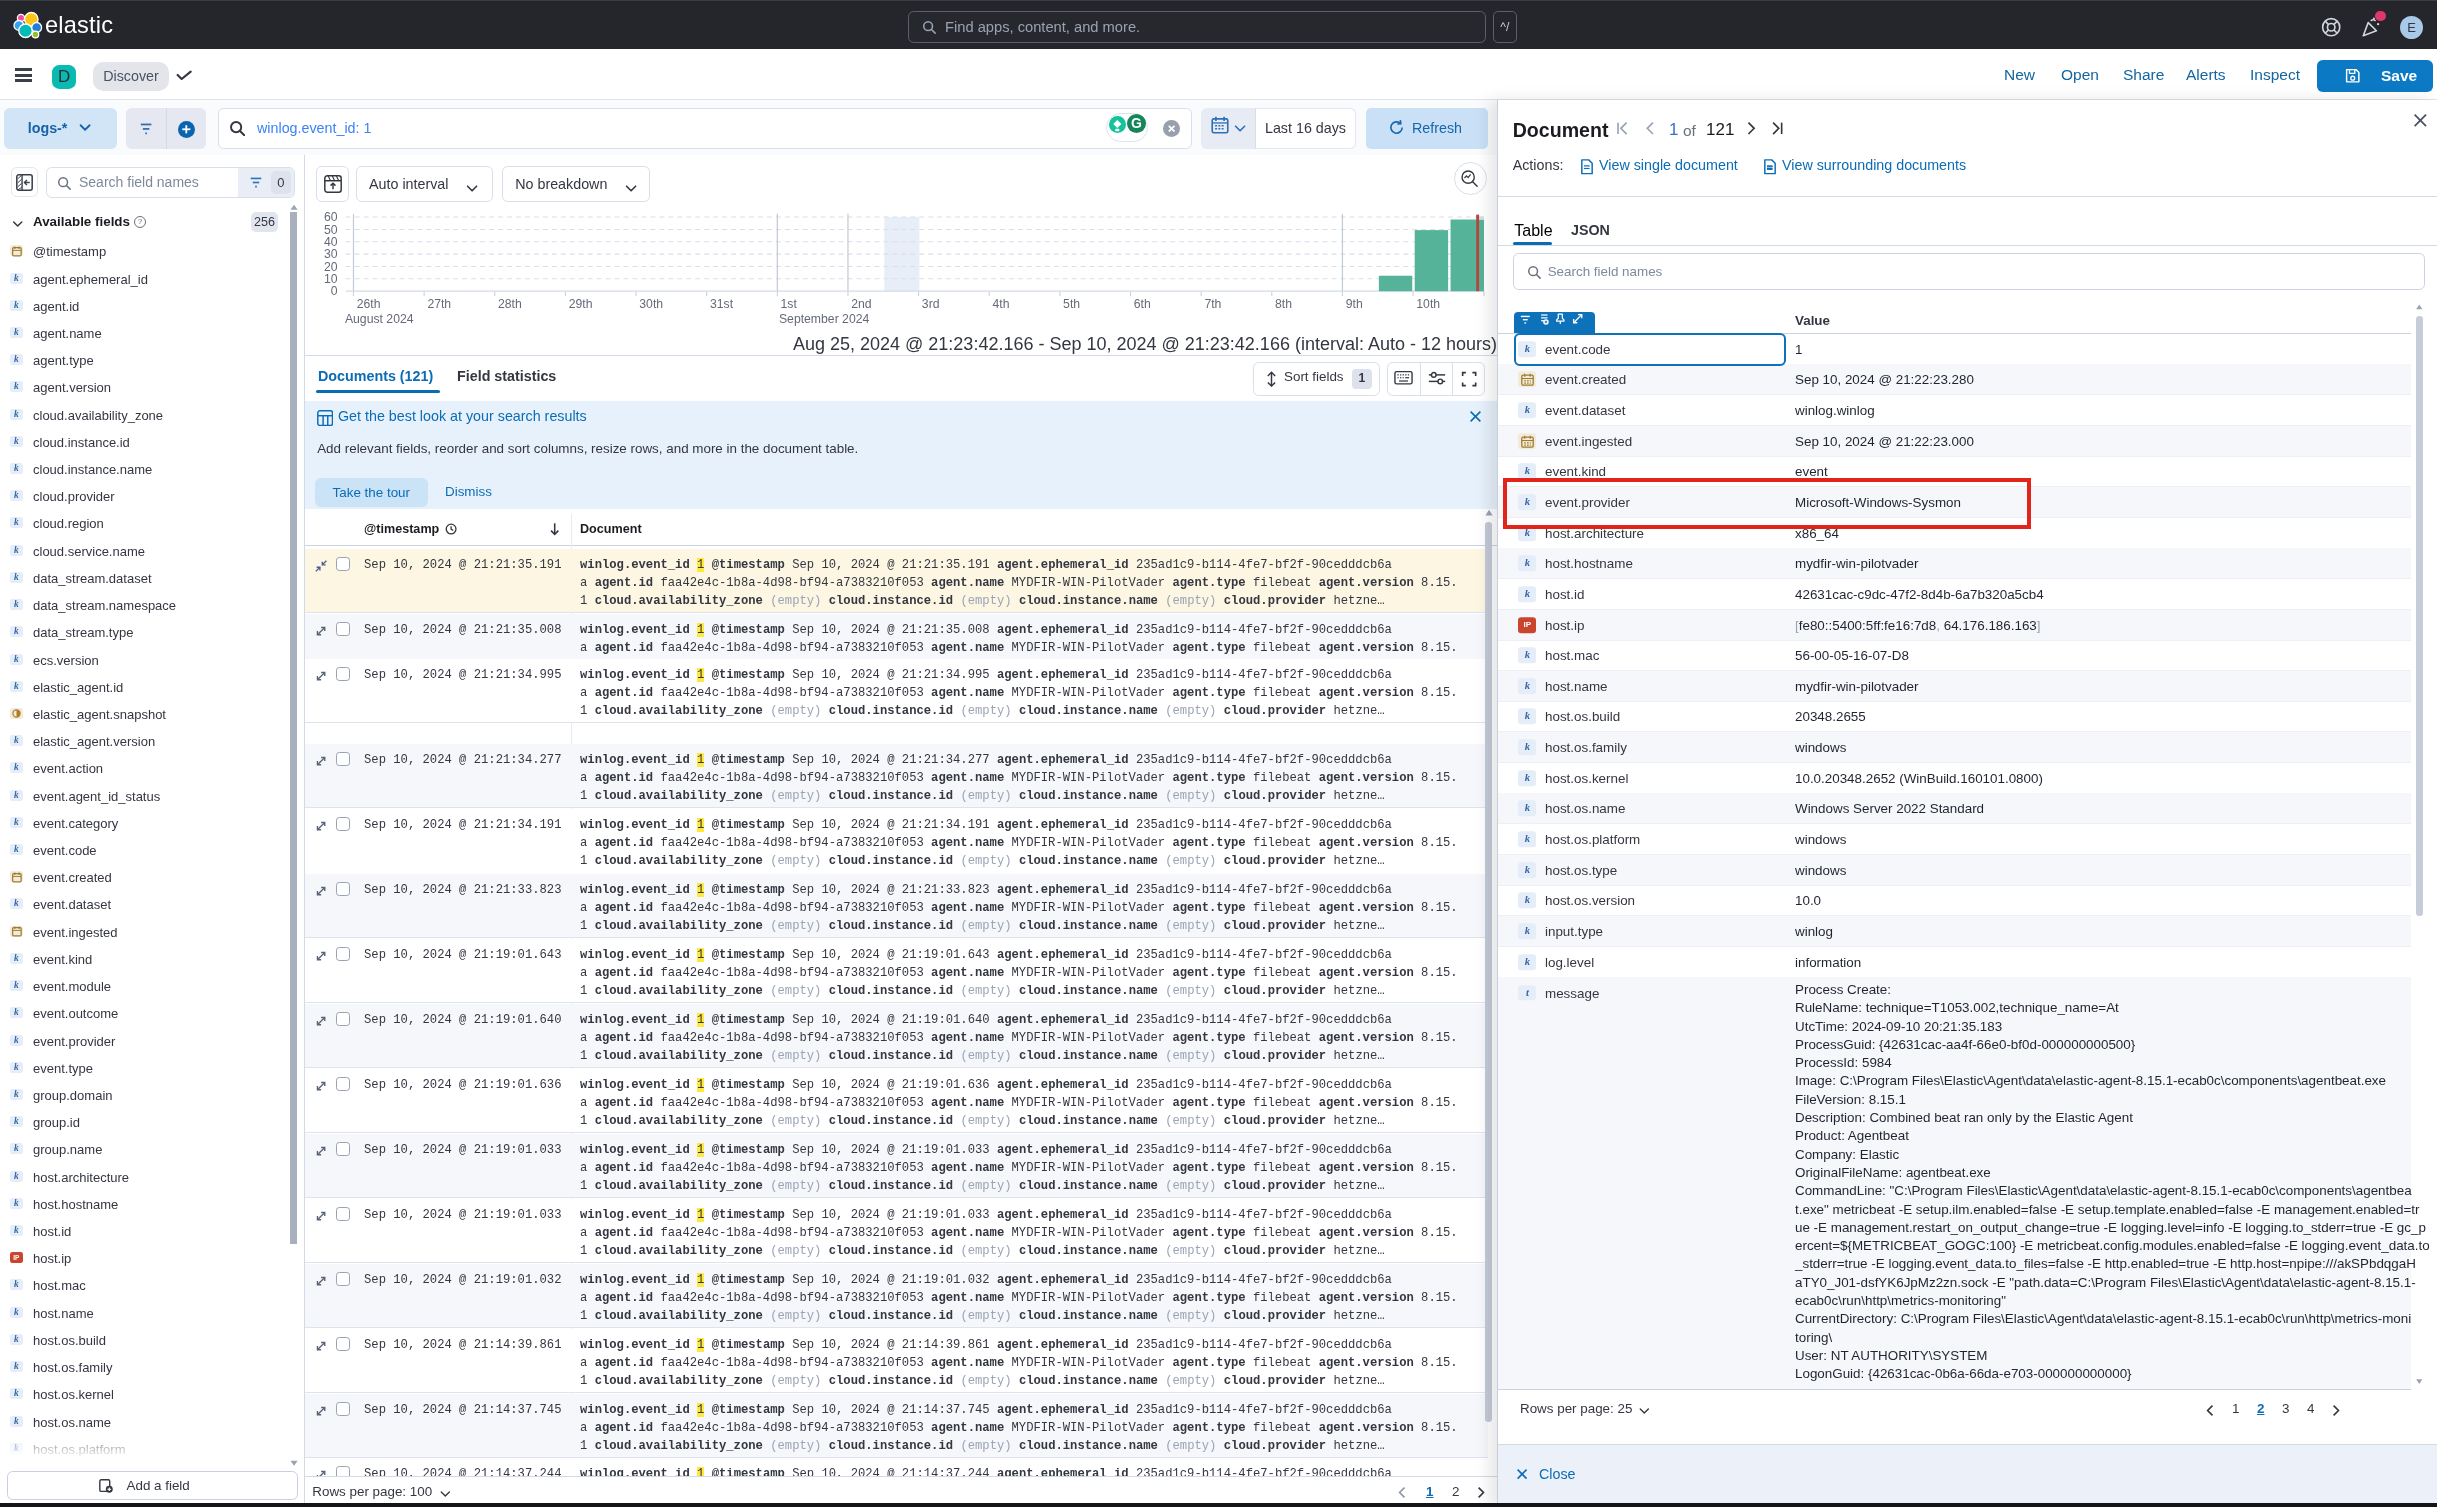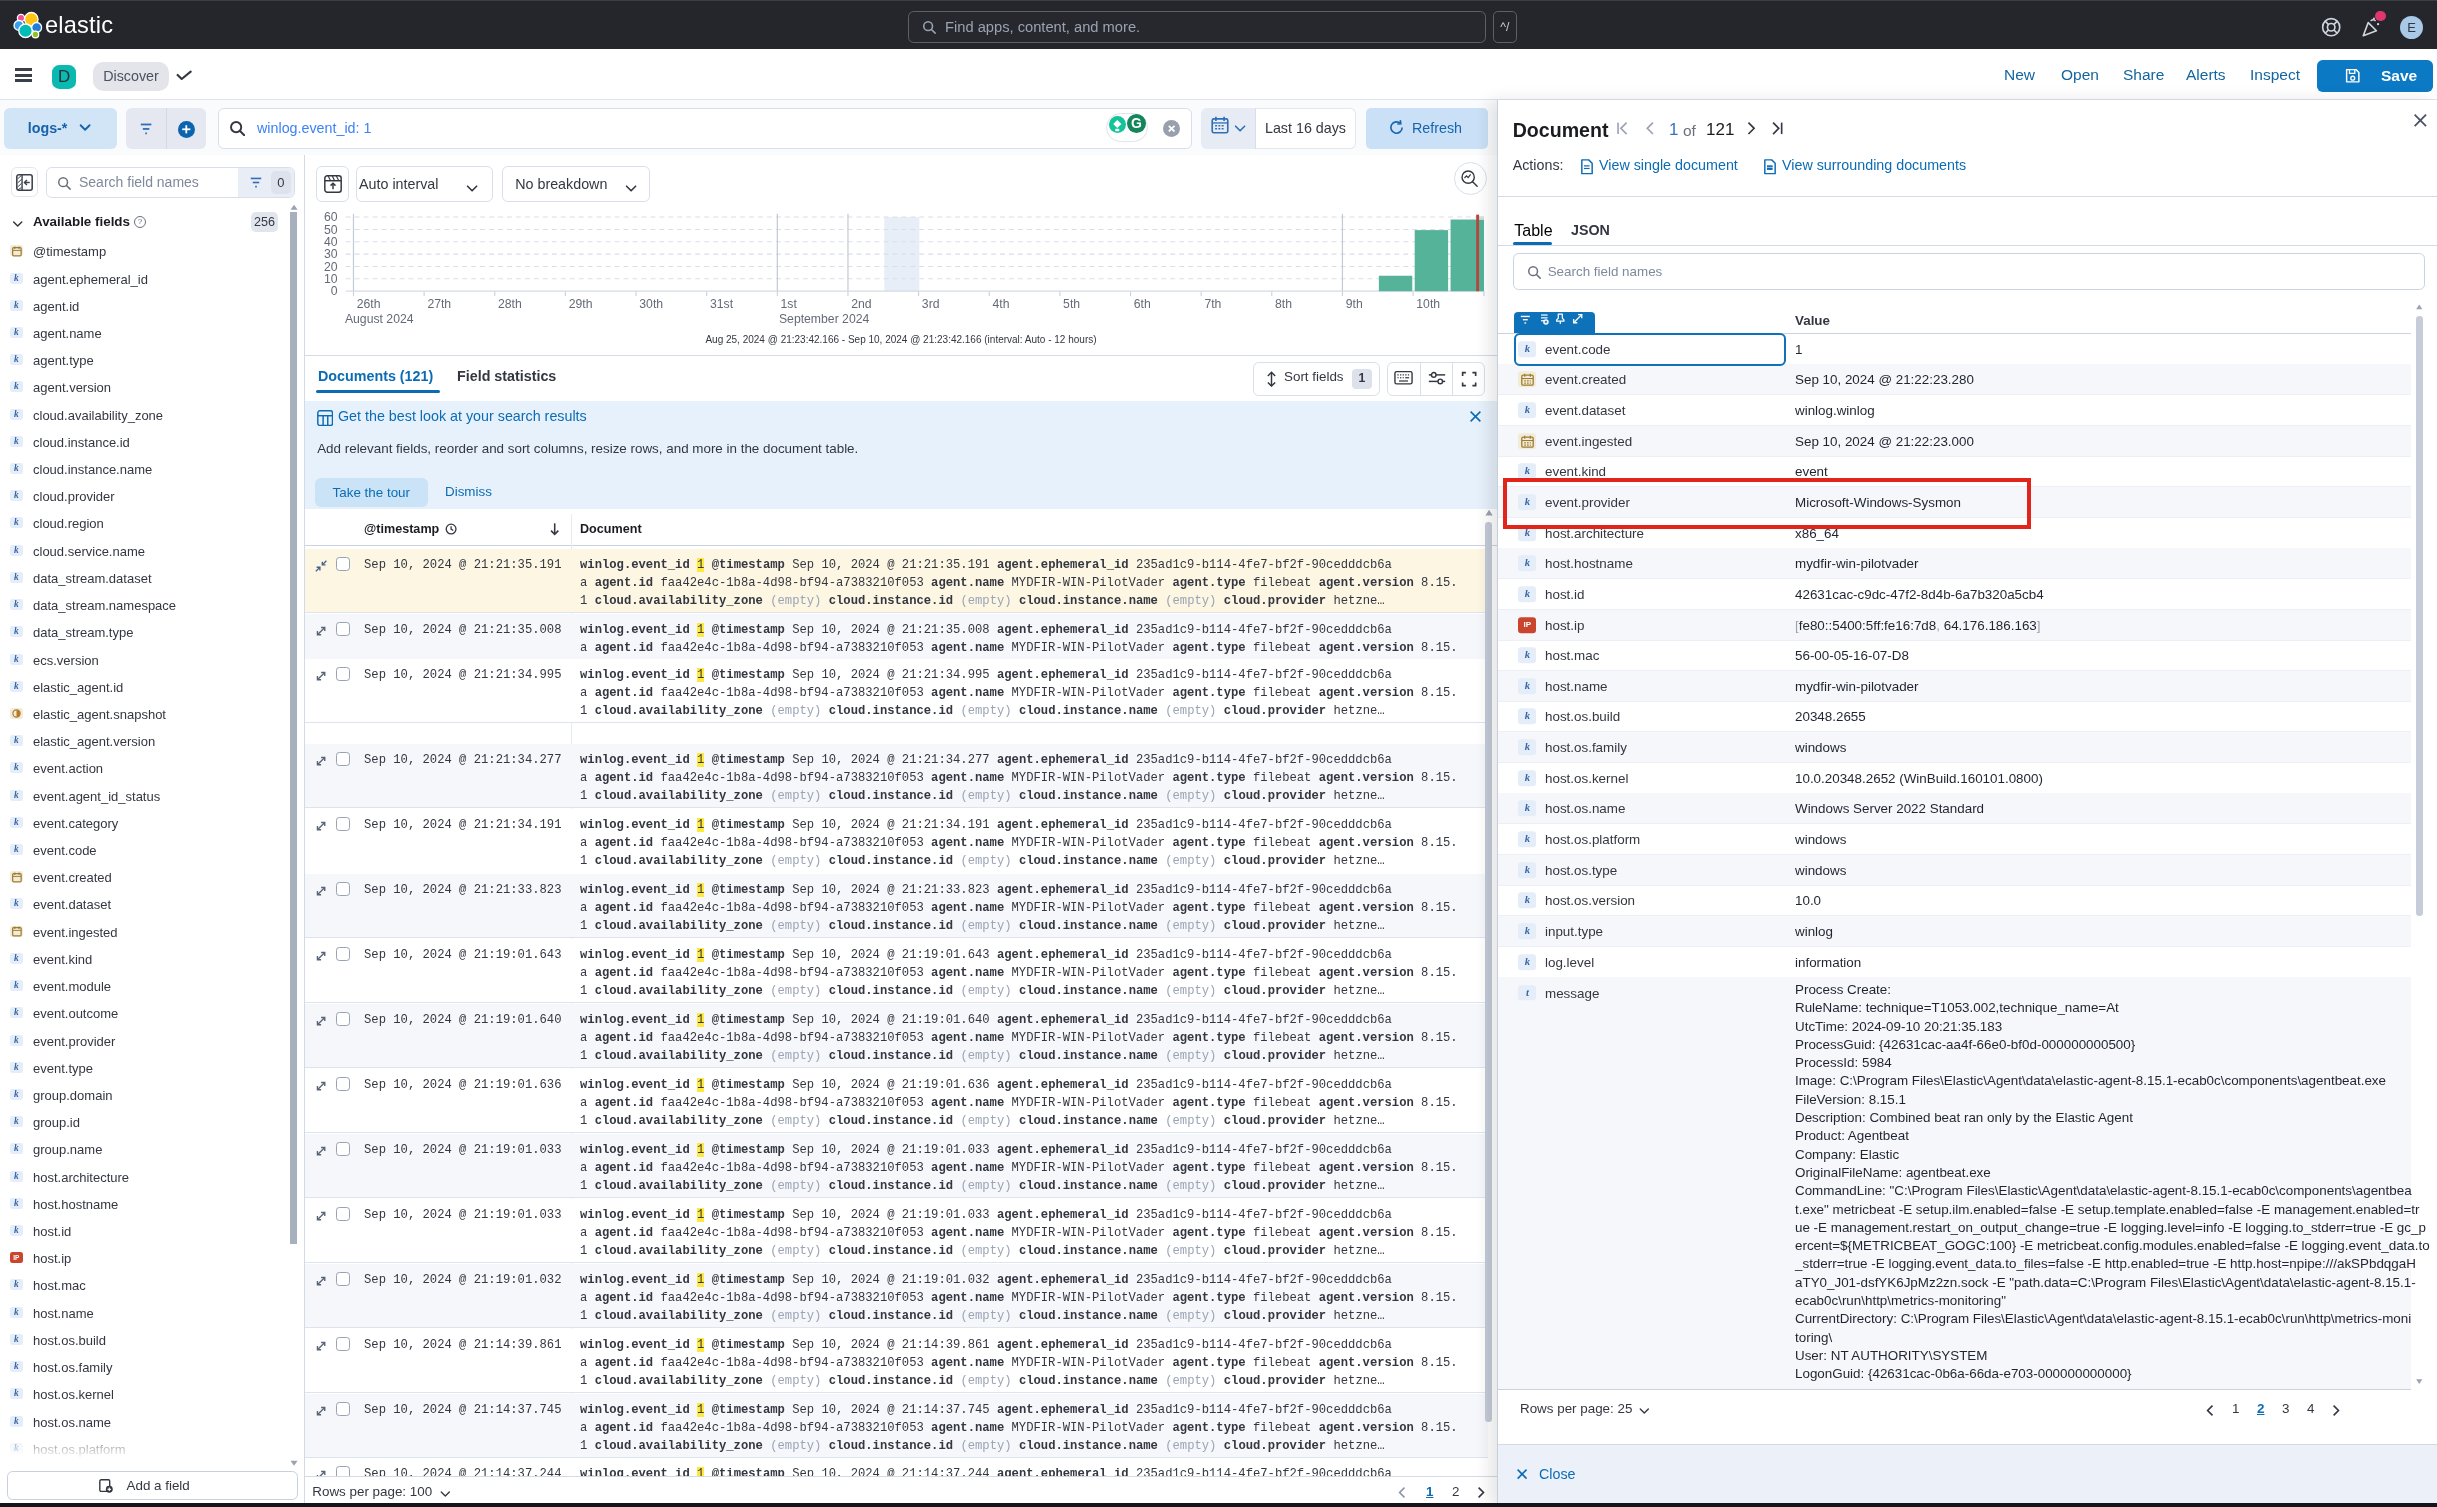--- a/index.html
+++ b/index.html
@@ -36,21 +36,21 @@
 .tok.d{background:#f3ebd9}
 .tok.b{background:#f3ebd9}
 .tok.ip{background:#c9452e;color:#fff;font-size:6.5px;font-weight:bold;line-height:11.8px}
 #addfield{position:absolute;left:6.5px;top:1471px;width:291px;height:28.5px;border:0.8px solid #c9d0dd;border-radius:5.7px;background:#fff;font-size:13.4px;color:#343741;line-height:27px;padding-left:119px}
 #fade{position:absolute;left:0;top:1426px;width:293px;height:39px;background:linear-gradient(rgba(255,255,255,0),#fff 85%)}
 .sbthumb{position:absolute;left:290px;top:212px;width:7.3px;height:1032px;background:#a9b0bd}
 
 #main{position:absolute;left:305px;top:155px;width:1192px;height:1353px;background:#fff;overflow:hidden}
 #mainborder{position:absolute;left:0;top:155px;width:1497px;height:0.8px;background:#d3dae6}
 .ctlbtn{position:absolute;top:11.4px;height:36px;border:0.8px solid #d8deea;border-radius:5.7px;background:#fff;font-size:14.3px;color:#343741;line-height:34px}
-#histcaption{position:absolute;left:0;top:179px;width:1192px;text-align:center;font-size:10px;color:#343741}
+#histcaption{position:absolute;left:0;top:179px;width:1192px;text-align:right;font-size:18px;color:#343741}
 #histborder{position:absolute;left:0;top:200px;width:1192px;height:0.8px;background:#d3dae6}
 #doctab{position:absolute;left:13px;top:213px;font-size:14.3px;font-weight:bold;color:#0b6cb5}
 #doctabu{position:absolute;left:11.4px;top:235px;width:124px;height:2.9px;background:#0b6cb5;border-radius:1.6px}
 #fstab{position:absolute;left:152px;top:213px;font-size:14.3px;font-weight:bold;color:#343741}
 #sortbtn{position:absolute;left:948px;top:207px;width:127px;height:34px;border:0.8px solid #d8deea;border-radius:5.7px}
 #icongroup{position:absolute;left:1082px;top:207px;width:98px;height:34px;border:0.8px solid #d8deea;border-radius:5.7px}
 #callout{position:absolute;left:0px;top:246px;width:1192px;height:108px;background:#e7f1fb}
 #callouttitle{position:absolute;left:33px;top:253px;font-size:14.3px;font-weight:500;color:#0b6cb5}
 #calloutdesc{position:absolute;left:12.2px;top:286px;font-size:13.4px;color:#343741}
 #tourbtn{position:absolute;left:9.8px;top:323px;width:113px;height:29px;background:#cbe3f7;border-radius:5.7px;color:#0b6cb5;font-size:13.4px;font-weight:500;text-align:center;line-height:30px}
@@ -447,21 +447,21 @@
   </svg>
 <div id="addfield">Add a field</div>
 <svg class="abs" style="left:99px;top:1479px" width="14" height="14" viewBox="0 0 17 17">
 <rect x="1" y="1" width="12" height="14" rx="1.6" fill="none" stroke="#343741" stroke-width="1.7"></rect>
 <circle cx="12.5" cy="12.5" r="4.2" fill="#343741"></circle>
 <line x1="12.5" y1="10.3" x2="12.5" y2="14.7" stroke="#fff" stroke-width="1.4"></line>
 <line x1="10.3" y1="12.5" x2="14.7" y2="12.5" stroke="#fff" stroke-width="1.4"></line>
 </svg>
 <div id="main">
 <div class="ctlbtn" style="left:10.6px;width:33px"></div>
-<div class="ctlbtn" style="left:51px;width:137px;padding-left:2px">Auto interval</div>
+<div class="ctlbtn" style="left:51px;width:137px;padding-left:12px">Auto interval</div>
 <div class="ctlbtn" style="left:197px;width:148px;padding-left:12.2px">No breakdown</div>
 <div class="abs" style="left:1149px;top:7.3px;width:33px;height:33px;border:0.8px solid #d8deea;border-radius:50%;background:#fff"></div>
 <svg class="abs" style="left:19px;top:19.6px" width="18" height="18" viewBox="0 0 22 22">
 <rect x="1" y="1" width="20" height="20" rx="3" fill="none" stroke="#343741" stroke-width="1.8"></rect>
 <line x1="1" y1="7" x2="21" y2="7" stroke="#343741" stroke-width="1.8"></line>
 <line x1="5" y1="1" x2="8" y2="7" stroke="#343741" stroke-width="1.4"></line>
 <line x1="10" y1="1" x2="13" y2="7" stroke="#343741" stroke-width="1.4"></line>
 <line x1="15" y1="1" x2="18" y2="7" stroke="#343741" stroke-width="1.4"></line>
 <line x1="11" y1="17.5" x2="11" y2="10.5" stroke="#343741" stroke-width="1.8"></line>
 <polyline points="8,13 11,10 14,13" fill="none" stroke="#343741" stroke-width="1.8"></polyline>

